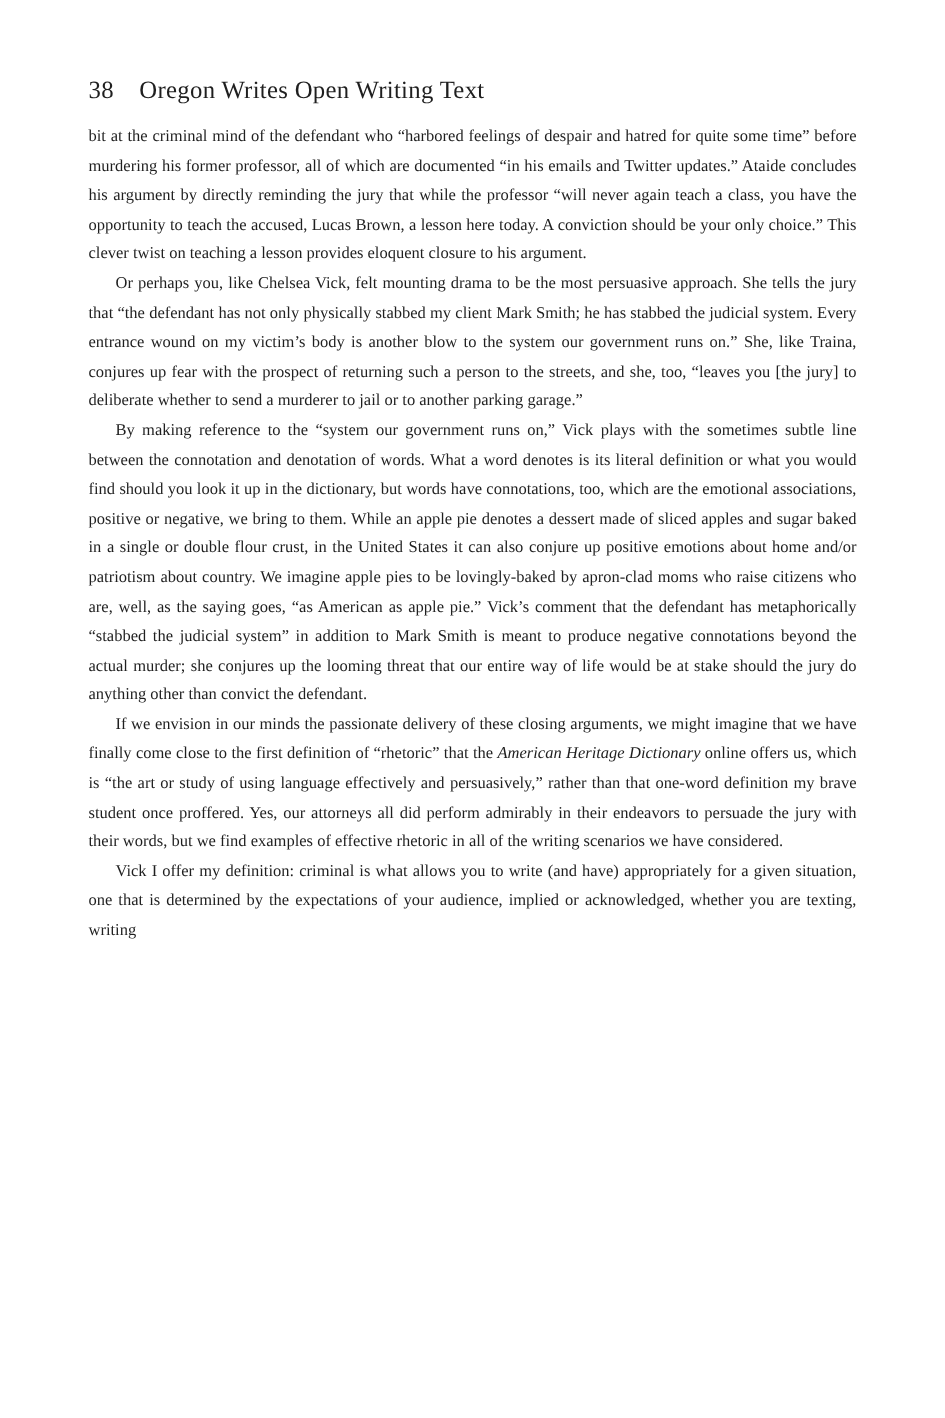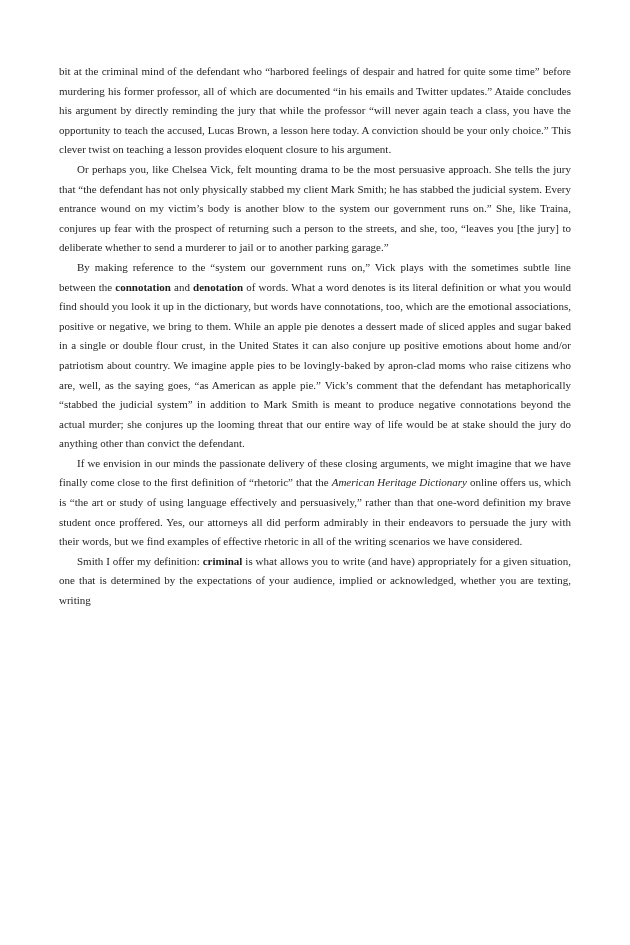--- a/index.html
+++ b/index.html
@@ -38,29 +38,32 @@
     line-height: 19.6px;
     text-align: justify;
   }
   .body-text p.para {
     margin: 0;
     padding: 0;
   }
   .body-text p.para.indent {
     text-indent: 18px;
   }
-  .bold { font-weight: bold; }
+  .bold { font-weight: normal; }
   .italic { font-style: italic; margin-top: 36px; }
 </style>
 </head>
 <body>
 
 <div class="page">
   <div class="content">
+    <div class="running-header">
+      <span class="pagenum">38</span><span>Oregon Writes Open Writing Text</span>
+    </div>
     <div class="body-text">
         <p class="para"><span>bit at the criminal mind of the defendant who “harbored feelings of despair and hatred for quite some time” before murdering his former professor, all of which are documented “in his emails and Twitter updates.” Ataide concludes his argument by directly reminding the jury that while the professor “will never again teach a class, you have the opportunity to teach the accused, Lucas Brown, a lesson here today. A conviction should be your only choice.” This clever twist on teaching a lesson provides eloquent closure to his argument.</span></p>
         <p class="para indent"><span>Or perhaps you, like Chelsea Vick, felt mounting drama to be the most persuasive approach. She tells the jury that “the defendant has not only physically stabbed my client Mark Smith; he has stabbed the judicial system. Every entrance wound on my victim’s body is another blow to the system our government runs on.” She, like Traina, conjures up fear with the prospect of returning such a person to the streets, and she, too, “leaves you [the jury] to deliberate whether to send a murderer to jail or to another parking garage.”</span></p>
         <p class="para indent"><span>By making reference to the “system our government runs on,” Vick plays with the sometimes subtle line between the </span><span class="bold">connotation</span><span> and </span><span class="bold">denotation</span><span> of words. What a word denotes is its literal definition or what you would find should you look it up in the dictionary, but words have connotations, too, which are the emotional associations, positive or negative, we bring to them. While an apple pie denotes a dessert made of sliced apples and sugar baked in a single or double flour crust, in the United States it can also conjure up positive emotions about home and/or patriotism about country. We imagine apple pies to be lovingly-baked by apron-clad moms who raise citizens who are, well, as the saying goes, “as American as apple pie.” Vick’s comment that the defendant has metaphorically “stabbed the judicial system” in addition to Mark Smith is meant to produce negative connotations beyond the actual murder; she conjures up the looming threat that our entire way of life would be at stake should the jury do anything other than convict the defendant.</span></p>
         <p class="para indent"><span>If we envision in our minds the passionate delivery of these closing arguments, we might imagine that we have finally come close to the first definition of “rhetoric” that the </span><span class="italic">American Heritage Dictionary</span><span> online offers us, which is “the art or study of using language effectively and persuasively,” rather than that one-word definition my brave student once proffered. Yes, our attorneys all did perform admirably in their endeavors to persuade the jury with their words, but we find examples of effective rhetoric in all of the writing scenarios we have considered.</span></p>
-        <p class="para indent"><span>Smith I offer my definition: </span><span class="bold">criminal</span><span> is what allows you to write (and have) appropriately for a given situation, one that is determined by the expectations of your audience, implied or acknowledged, whether you are texting, writing</span></p>
+        <p class="para indent"><span>Vick I offer my definition: </span><span class="bold">criminal</span><span> is what allows you to write (and have) appropriately for a given situation, one that is determined by the expectations of your audience, implied or acknowledged, whether you are texting, writing</span></p>
       </div>
   </div>
 </div>
 
 </body></html>

